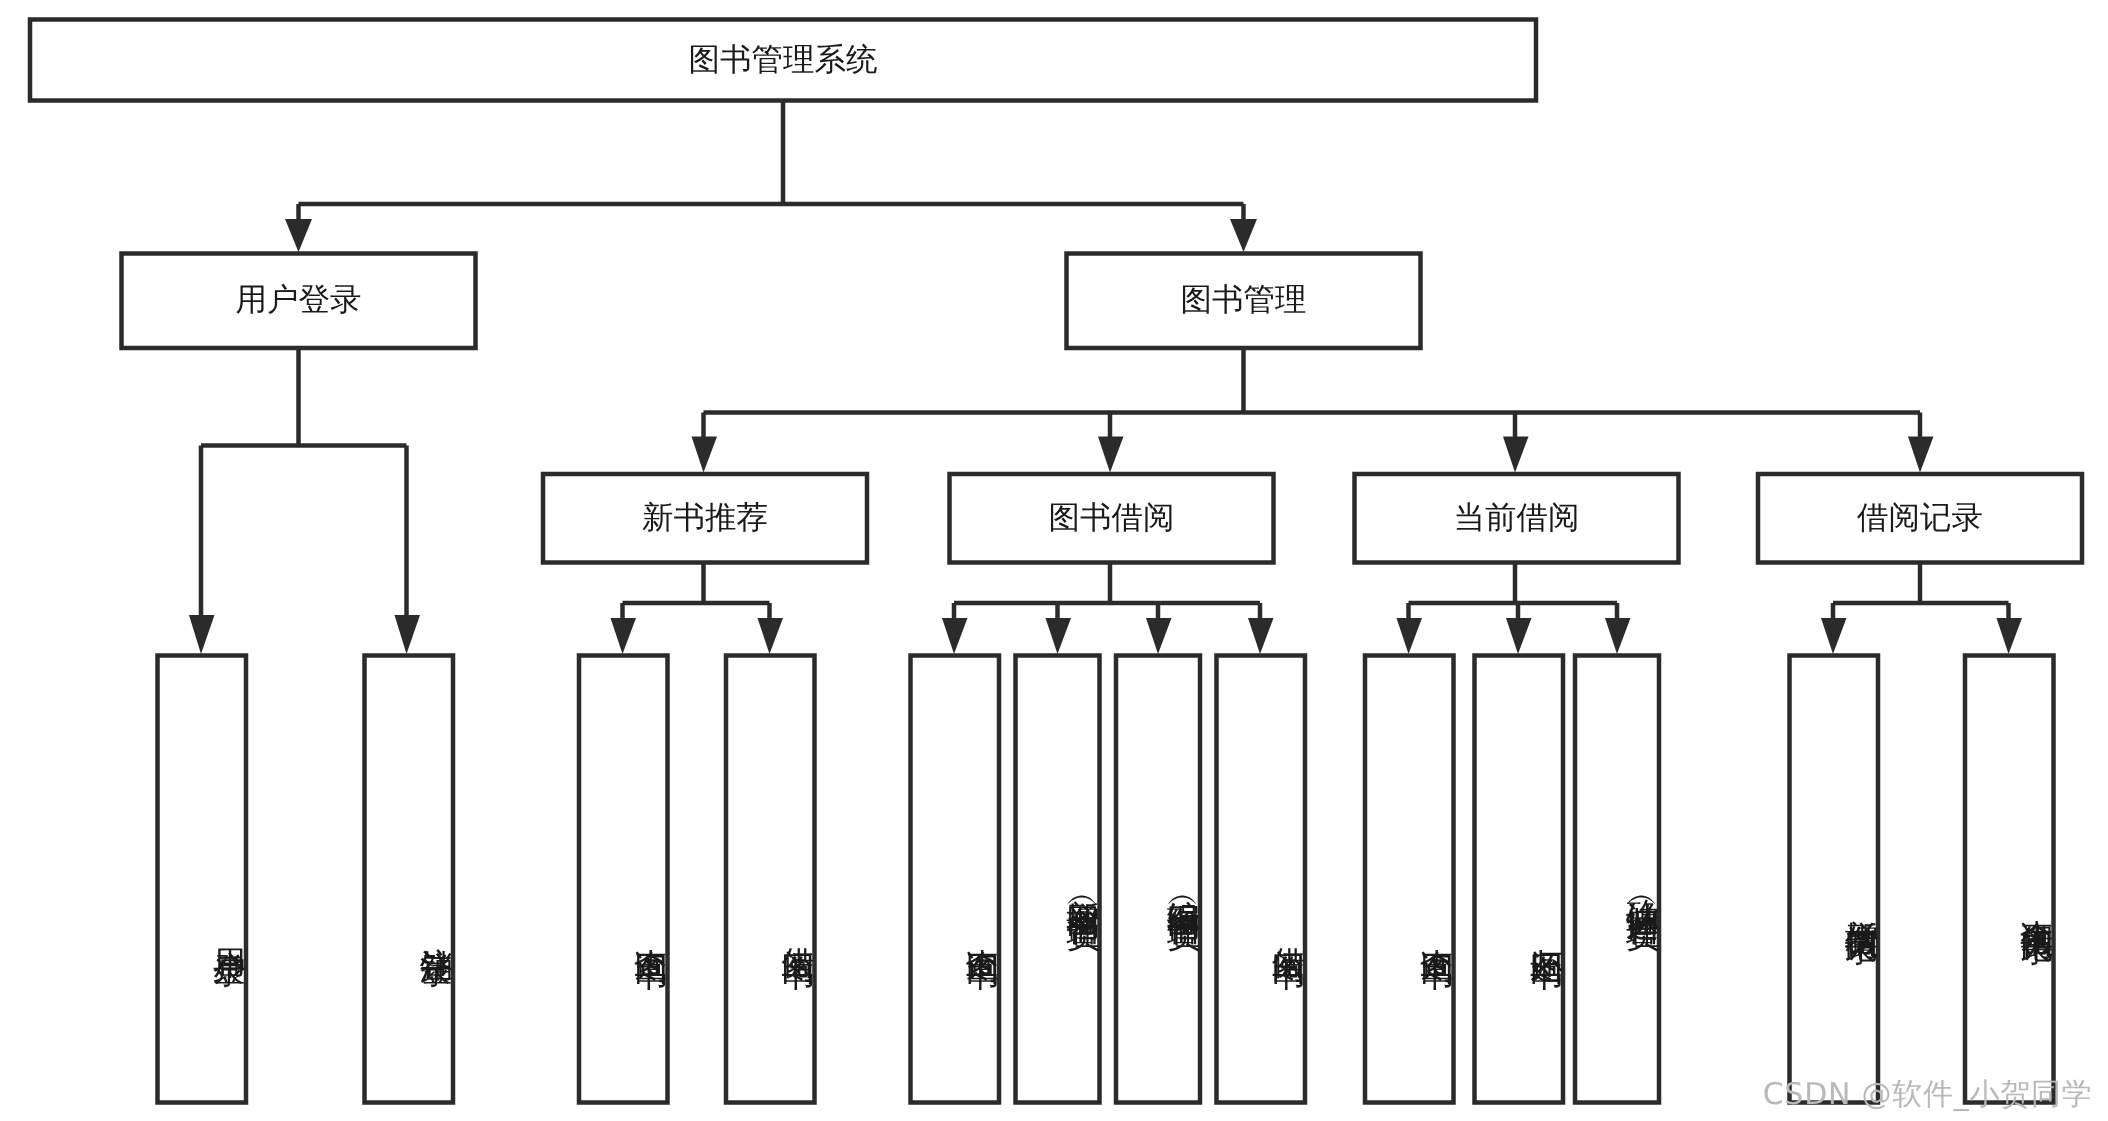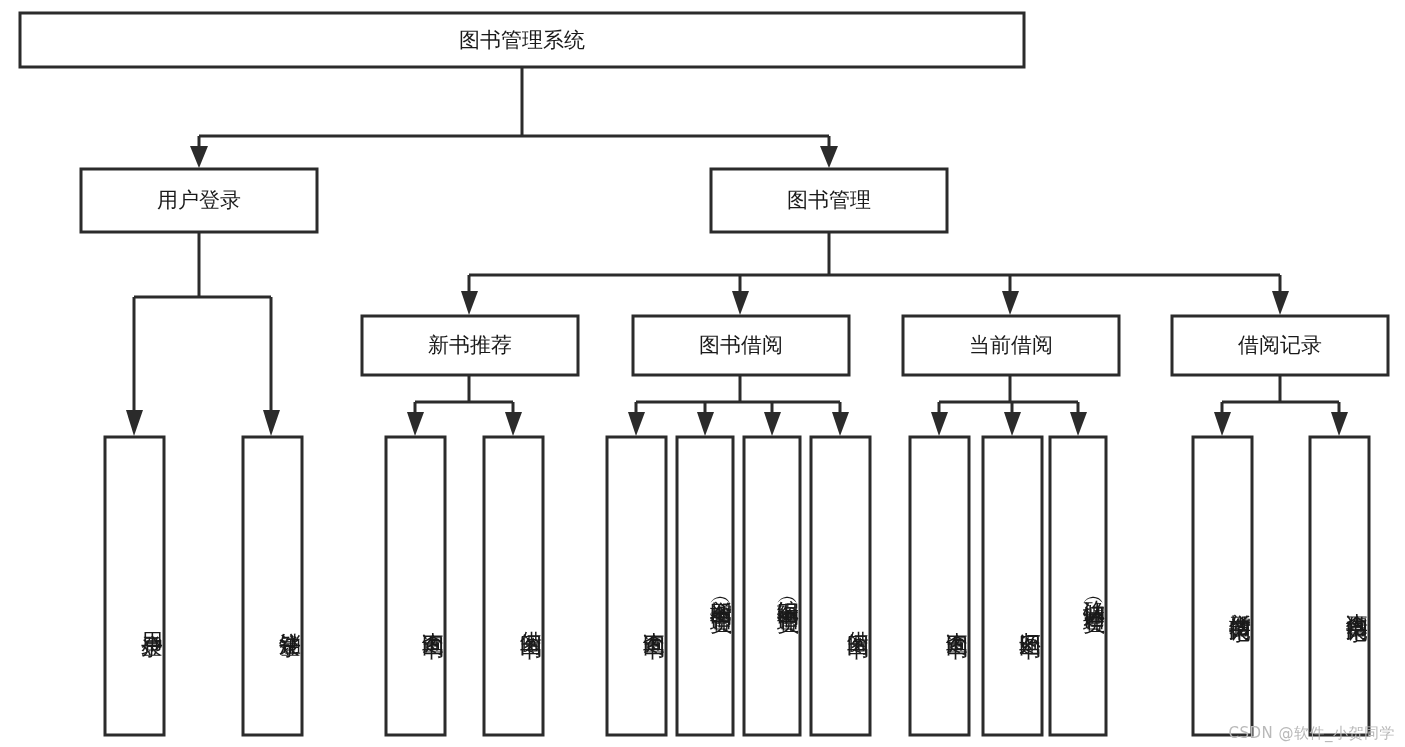--- a/index.html
+++ b/index.html
@@ -61,21 +61,21 @@
     letter-spacing: 2px;
     color: #1a1a1a;
     white-space: nowrap;
     pointer-events: none;
   }
   .watermark {
     position: absolute;
     right: 10px;
     bottom: 4px;
     font-family: "DejaVu Sans", "Liberation Sans", sans-serif;
-    font-size: 15px;
+    font-size: 20px;
     color: #b9b9b9;
     letter-spacing: 0.5px;
     user-select: none;
   }
 </style>
 </head>
 <body>
 
 <div id="diagram-root">
 

